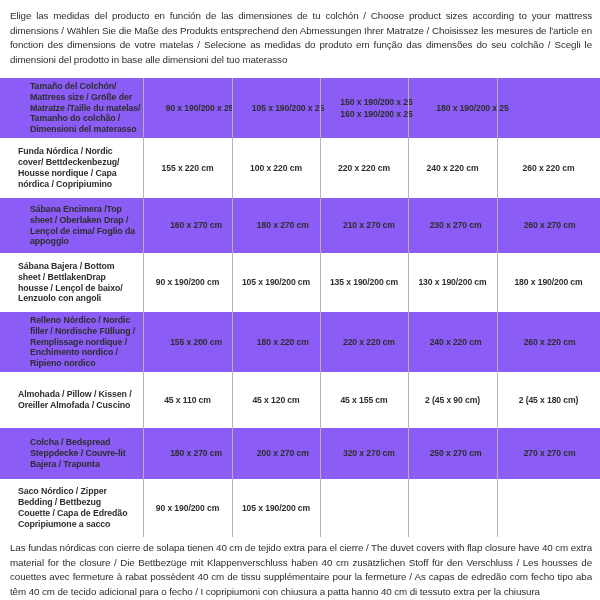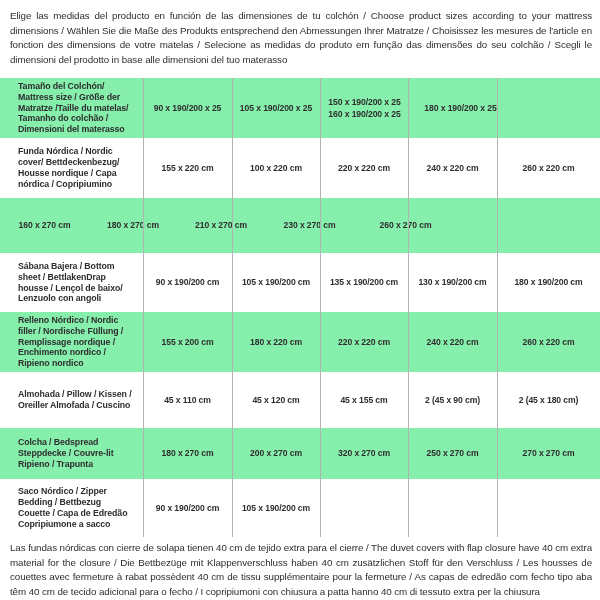--- a/index.html
+++ b/index.html
@@ -9,21 +9,21 @@
   }
   .note{
     position:absolute;left:10px;right:8px;margin:0;
     font-size:9.8px;font-weight:normal;line-height:1.5;
     text-align:justify;color:#2e2e2e;letter-spacing:-0.1px;
   }
   .intro{top:9px;}
   .footer{top:541px;}
   .table{position:absolute;top:78px;left:0;width:600px;}
   .row{display:flex;align-items:center;box-sizing:border-box;border-bottom:2px solid #ffffff;}
-  .row.gray{background:#86efac;}
+  .row.gray{background:#8b5cf6;padding-left:12px;}
   .r1{height:62px}.r2{height:58px}.r3{height:57px}.r4{height:57px}
   .r5{height:62px}.r6{height:54px}.r7{height:53px}.r8{height:56px}
   .cell{
     box-sizing:border-box;font-weight:bold;font-size:8.6px;line-height:1.4;
     text-align:center;white-space:pre-line;letter-spacing:-0.1px;
   }
   .cell.label{
     width:143px;text-align:left;padding:0 8px 0 18px;
     font-size:8.8px;line-height:1.23;
   }
@@ -57,20 +57,21 @@
     <div class="row r2">
       <div class="cell label">Funda Nórdica /  Nordic cover/ Bettdeckenbezug/ Housse nordique  / Capa nórdica / Copripiumino</div>
       <div class="cell c2">155 x 220 cm</div>
       <div class="cell c3">100 x 220 cm</div>
       <div class="cell c4">220 x 220 cm</div>
       <div class="cell c5">240 x 220 cm</div>
       <div class="cell c6">260 x 220 cm</div>
     </div>
 
     <div class="row r3 gray">
+      <div class="cell label">Sábana Encimera /Top sheet / Oberlaken Drap / Lençol de cima/ Foglio da appoggio</div>
       <div class="cell c2">160 x 270 cm</div>
       <div class="cell c3">180 x 270 cm</div>
       <div class="cell c4">210 x 270 cm</div>
       <div class="cell c5">230 x 270 cm</div>
       <div class="cell c6">260 x 270 cm</div>
     </div>
 
     <div class="row r4">
       <div class="cell label">Sábana Bajera / Bottom sheet / BettlakenDrap housse / Lençol de baixo/ Lenzuolo con angoli</div>
       <div class="cell c2">90 x 190/200 cm</div>
@@ -92,21 +93,21 @@
     <div class="row r6">
       <div class="cell label">Almohada  / Pillow / Kissen / Oreiller Almofada / Cuscino</div>
       <div class="cell c2">45 x 110 cm</div>
       <div class="cell c3">45 x 120 cm</div>
       <div class="cell c4">45 x 155 cm</div>
       <div class="cell c5">2 (45 x 90 cm)</div>
       <div class="cell c6">2 (45 x 180 cm)</div>
     </div>
 
     <div class="row r7 gray">
-      <div class="cell label">Colcha / Bedspread Steppdecke / Couvre-lit Ripieno / Trapunta</div>
+      <div class="cell label">Colcha / Bedspread Steppdecke / Couvre-lit Bajera / Trapunta</div>
       <div class="cell c2">180 x 270 cm</div>
       <div class="cell c3">200 x 270 cm</div>
       <div class="cell c4">320 x 270 cm</div>
       <div class="cell c5">250 x 270 cm</div>
       <div class="cell c6">270 x 270 cm</div>
     </div>
 
     <div class="row r8">
       <div class="cell label">Saco Nórdico / Zipper Bedding / Bettbezug Couette  / Capa de Edredão Copripiumone a sacco</div>
       <div class="cell c2">90 x 190/200 cm</div>

